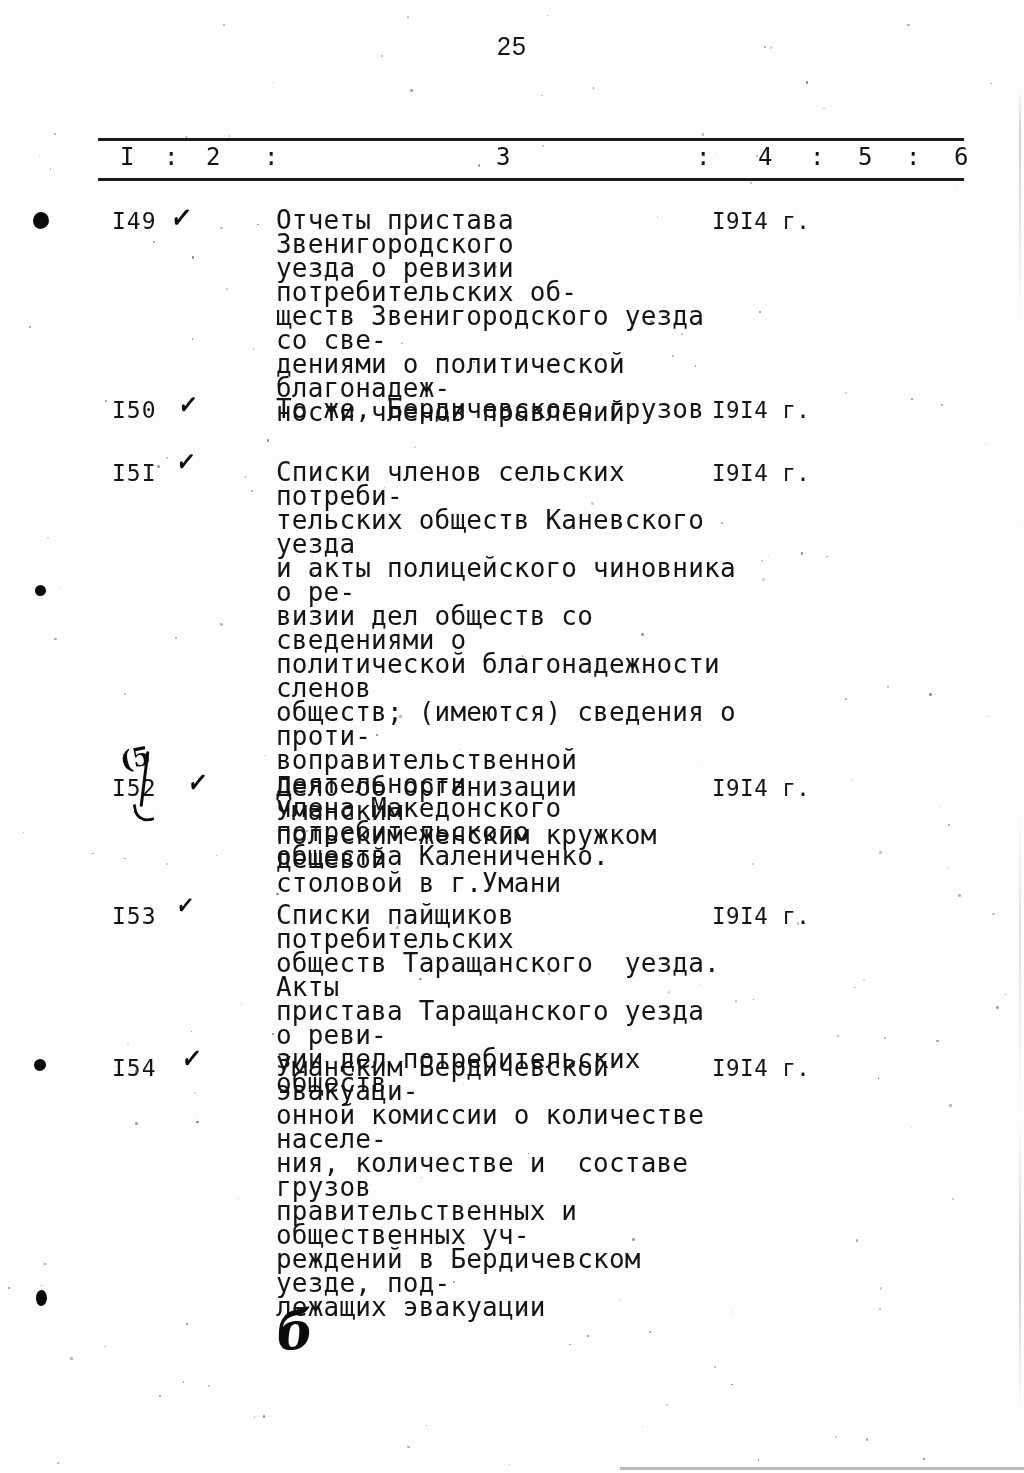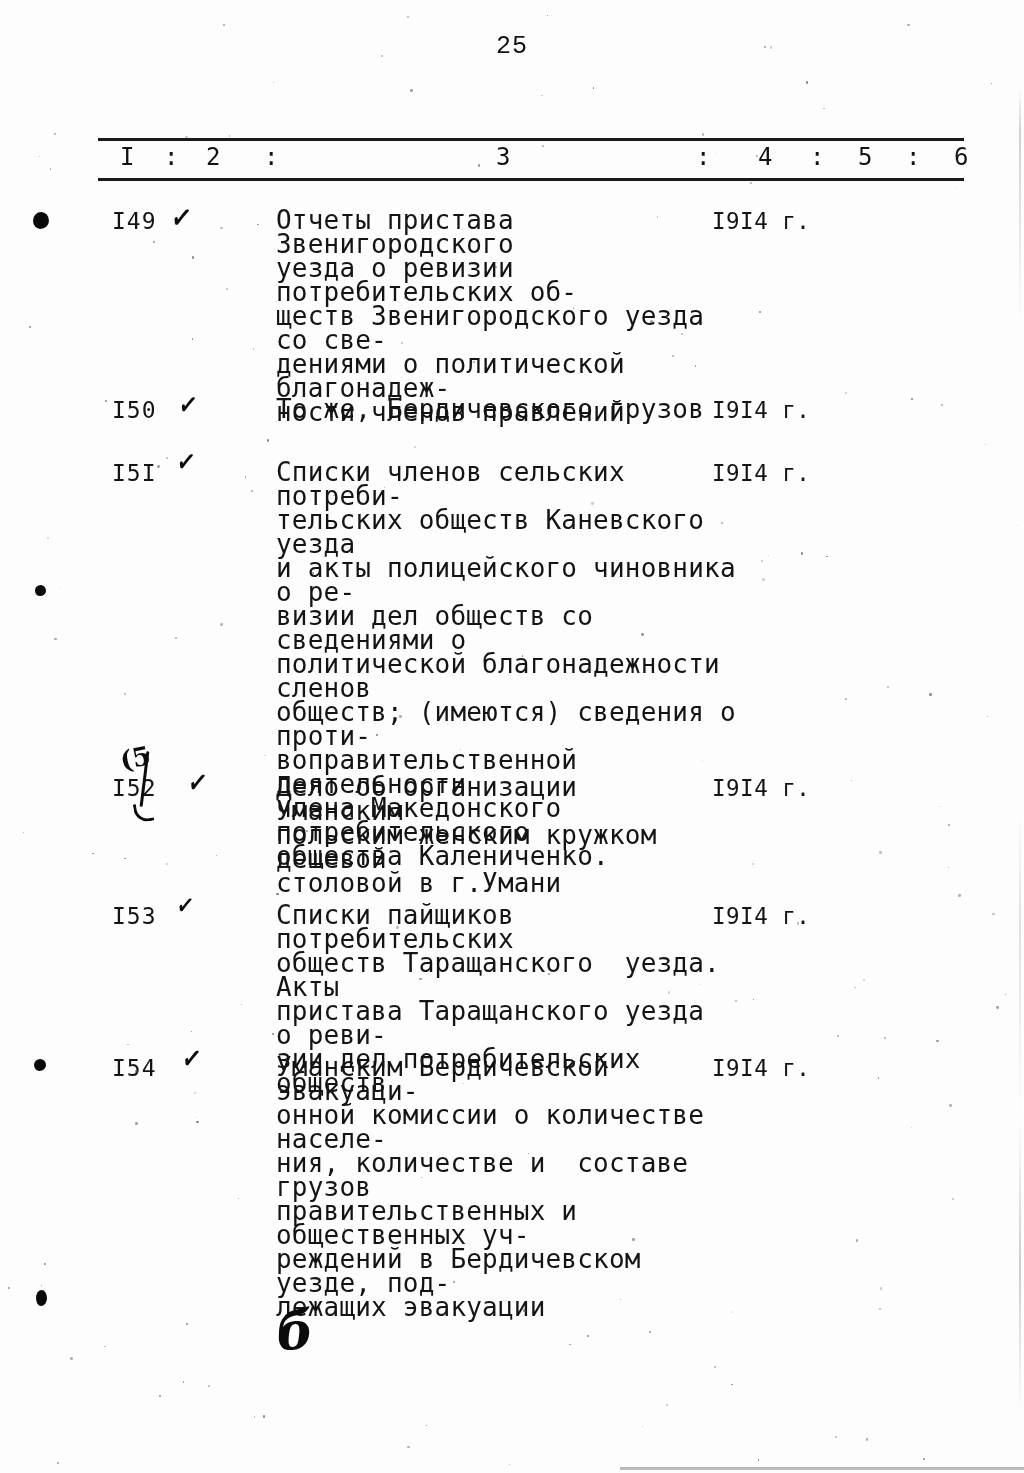--- a/index.html
+++ b/index.html
@@ -50,21 +50,21 @@
 
   
   .page-number {
     position: absolute;
     top: 32px;
     left: 0;
     width: 1024px;
     text-align: center;
     font-size: 25px;
     letter-spacing: 1px;
-    font-family: Liberation Mono, monospace;
+    font-family: Liberation Sans, sans-serif;
   }
 
   
   .rule {
     position: absolute;
     left: 98px;
     width: 866px;
     height: 3px;
     background: #1a1a1a;
   }

